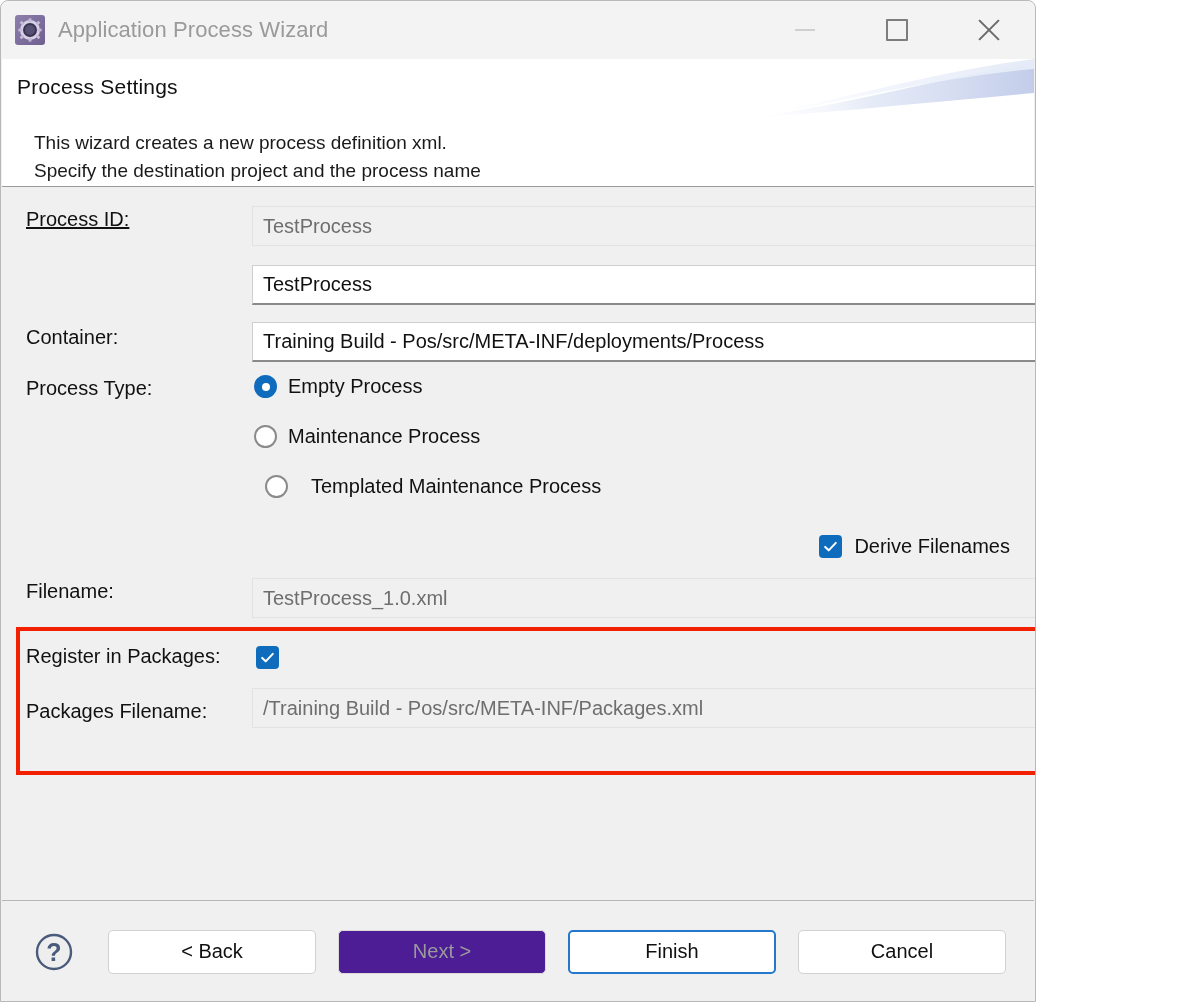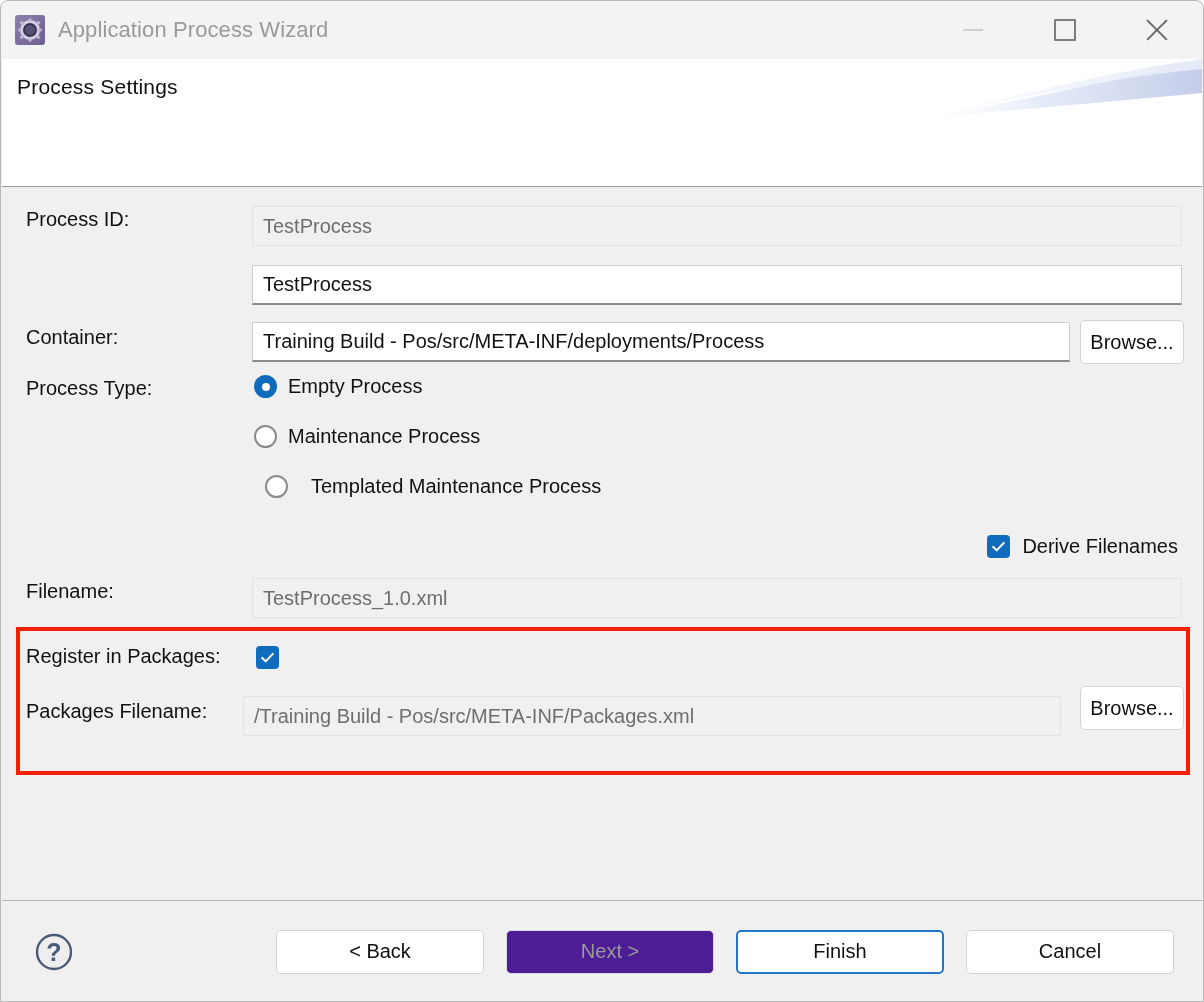--- a/index.html
+++ b/index.html
@@ -7,21 +7,21 @@
   html, body {
     width: 1204px;
     height: 1002px;
     font-family: "Liberation Sans", sans-serif;
     background: #ffffff;
     overflow: hidden;
   }
 
   .window {
     position: relative;
-    width: 1204px;
+    width: 1036px;
     height: 1002px;
     background: #f0f0f0;
     border: 1px solid #b8b8b8;
     border-radius: 8px 8px 0 0;
     overflow: hidden;
   }
 
   
   .titlebar {
     position: absolute;
@@ -319,26 +319,30 @@
         <linearGradient id="swB" x1="0" y1="0" x2="1" y2="0">
           <stop offset="0" stop-color="#ffffff" stop-opacity="0"></stop>
           <stop offset="0.5" stop-color="#eef2fb" stop-opacity="0.8"></stop>
           <stop offset="1" stop-color="#e4eaf7" stop-opacity="1"></stop>
         </linearGradient>
       </defs>
       <path d="M0,60 C90,52 190,22 300,4 L300,34 C190,44 90,54 0,60 Z" fill="url(#swA)"></path>
       <path d="M0,60 C90,46 190,14 300,0 L300,10 C190,20 90,48 0,60 Z" fill="url(#swB)"></path>
     </svg>
     <div class="header-title">Process Settings</div>
+    <div class="header-desc">
+      <div>This wizard creates a new process definition xml.</div>
+      <div>Specify the destination project and the process name</div>
+    </div>
   </div>
 
   <div class="body-area">
 
     <div class="row" style="top:20px; left:24px;">
-      <div class="label" style="width:226px;">Process ID:</div>
+      <div class="label" style="width:226px;text-decoration:underline;">Process ID:</div>
     </div>
     <div class="field disabled" style="position:absolute; top:18px; left:250px; width:930px;">TestProcess</div>
 
     <div class="field editable" style="position:absolute; top:77px; left:250px; width:930px;" placeholder="TestProcess">TestProcess</div>
 
     <div class="row" style="top:138px; left:24px;">
       <div class="label" style="width:226px;">Container:</div>
     </div>
     <div class="field editable" style="position:absolute; top:134px; left:250px; width:818px;">Training Build - Pos/src/META-INF/deployments/Process</div>
     <div class="btn" style="position:absolute; top:132px; left:1078px; width:104px;">Browse...</div>
@@ -383,21 +387,21 @@
     </div>
     <div class="check" style="position:absolute; top:458px; left:254px;">
       <svg width="17" height="17" viewBox="0 0 16 16">
         <path d="M3 8.4 L6.3 11.6 L13 4.6" stroke="#ffffff" stroke-width="1.9" fill="none" stroke-linecap="round" stroke-linejoin="round"></path>
       </svg>
     </div>
 
     <div class="row" style="top:512px; left:24px;">
       <div class="label">Packages Filename:</div>
     </div>
-    <div class="field disabled" style="position:absolute; top:500px; left:241px; width:818px;margin-top:8px;">/Training Build - Pos/src/META-INF/Packages.xml</div>
+    <div class="field disabled" style="position:absolute; top:500px; left:250px; width:818px;">/Training Build - Pos/src/META-INF/Packages.xml</div>
     <div class="btn" style="position:absolute; top:498px; left:1078px; width:104px;">Browse...</div>
 
   </div>
 
   <div class="footer">
     <svg class="help-icon" viewBox="0 0 40 40">
       <circle cx="20" cy="20" r="17" fill="#eeeeee" stroke="#4a5a7a" stroke-width="2.4"></circle>
       <text x="20" y="28.5" text-anchor="middle" font-family="Liberation Sans, sans-serif" font-size="25" font-weight="bold" fill="#4a5a7a">?</text>
     </svg>
 

